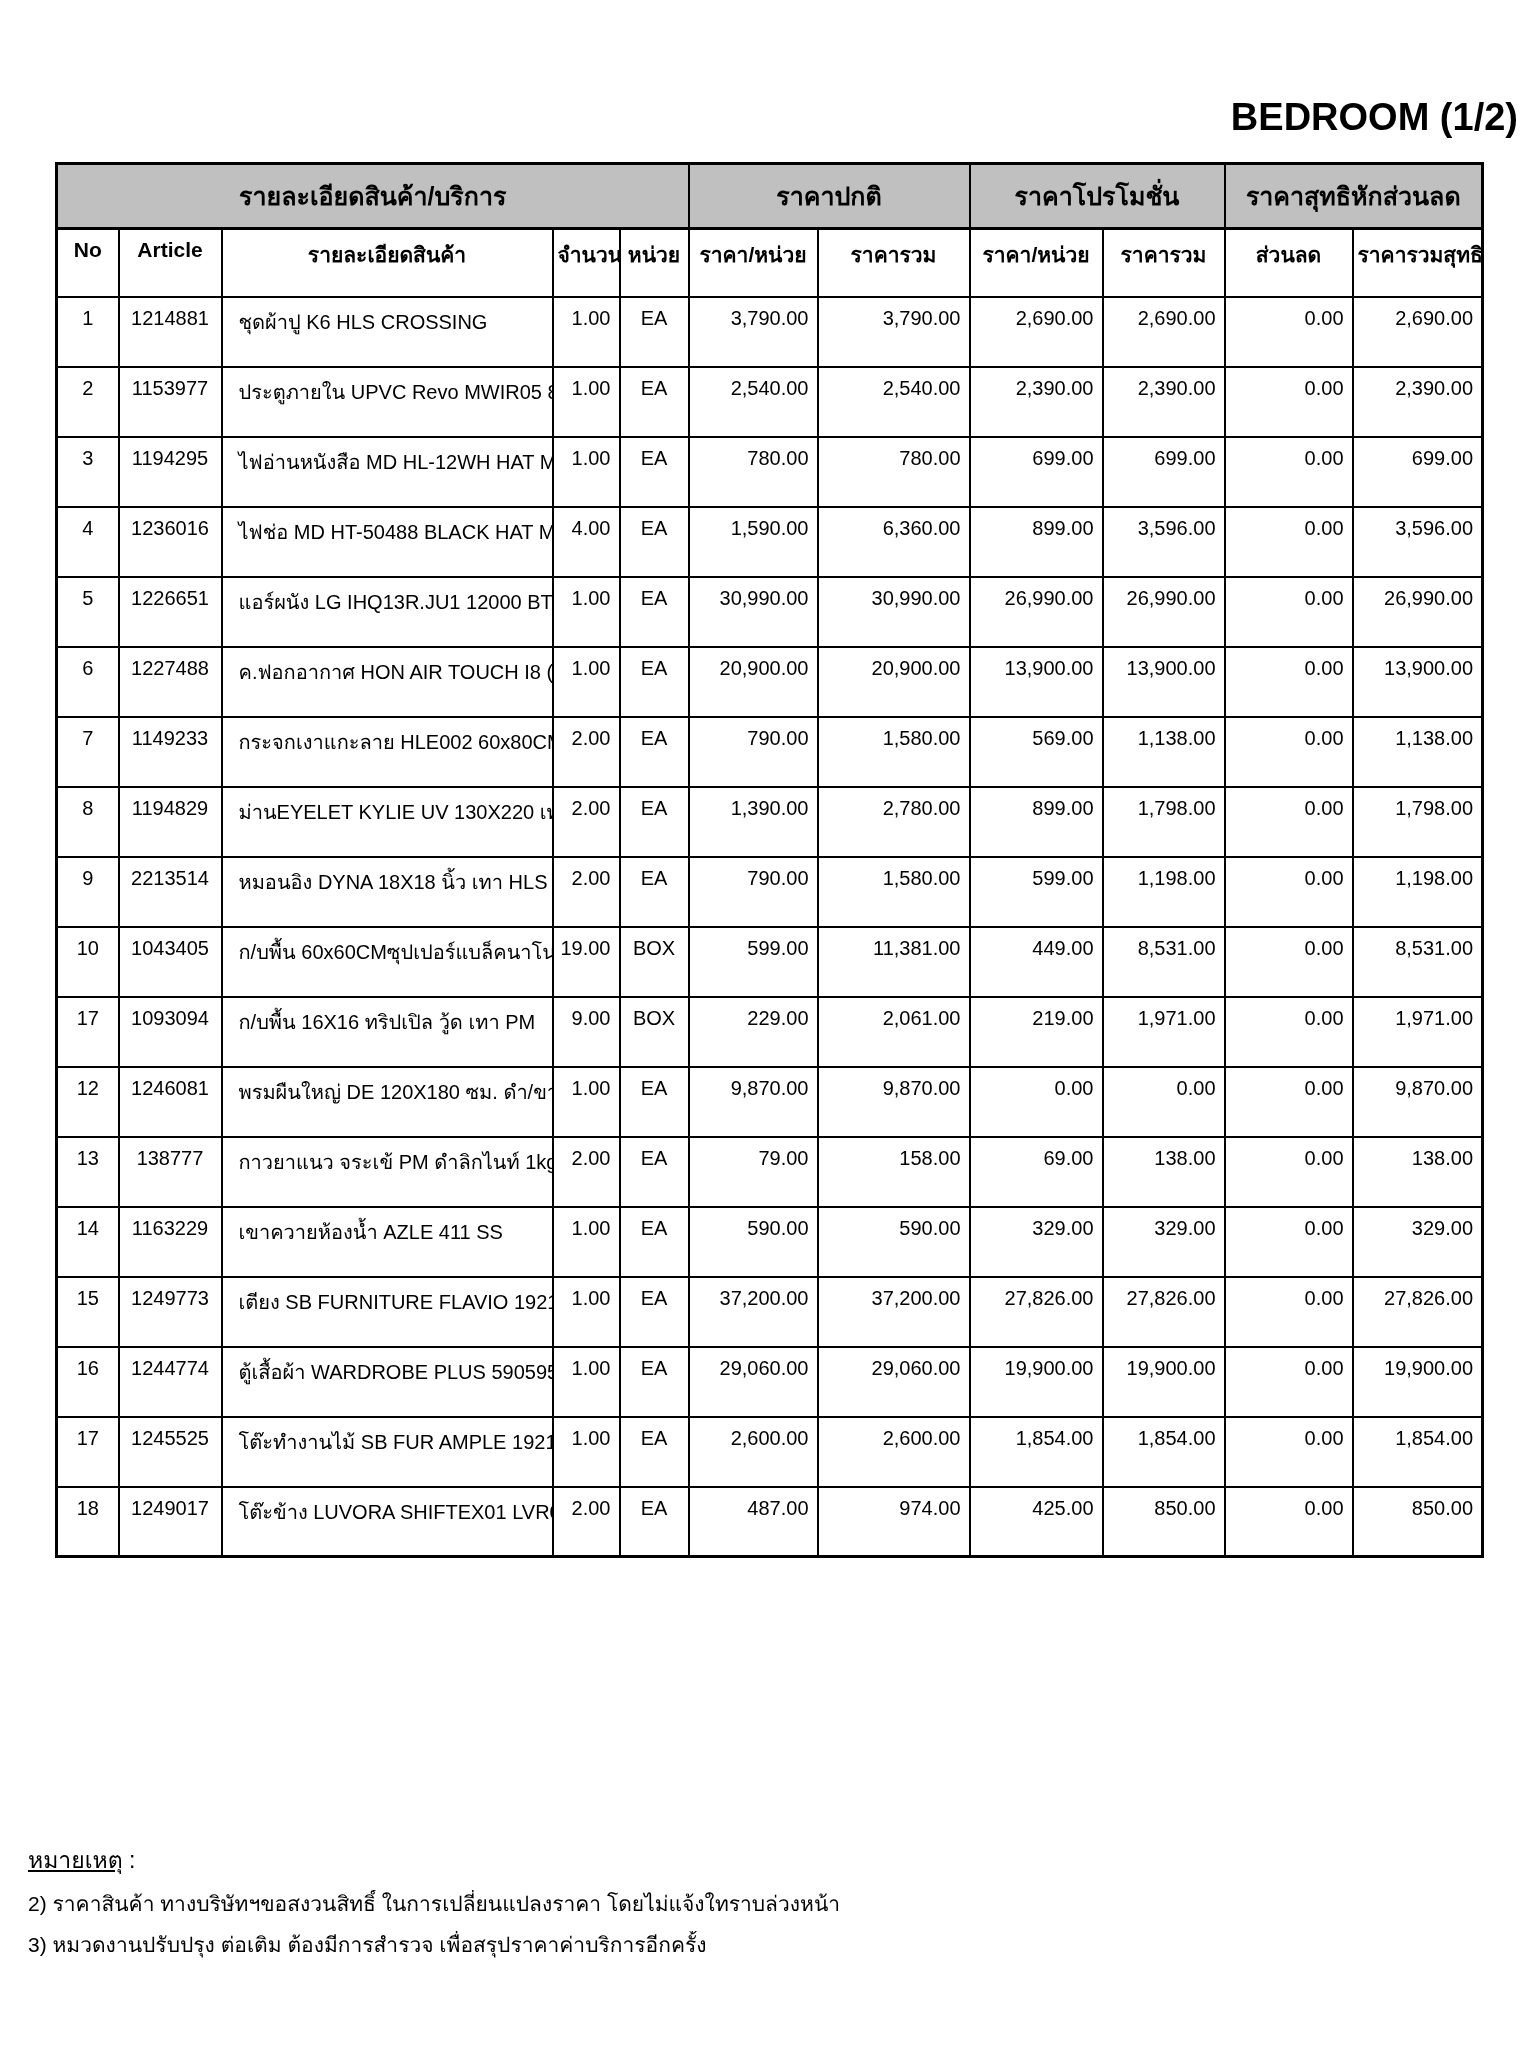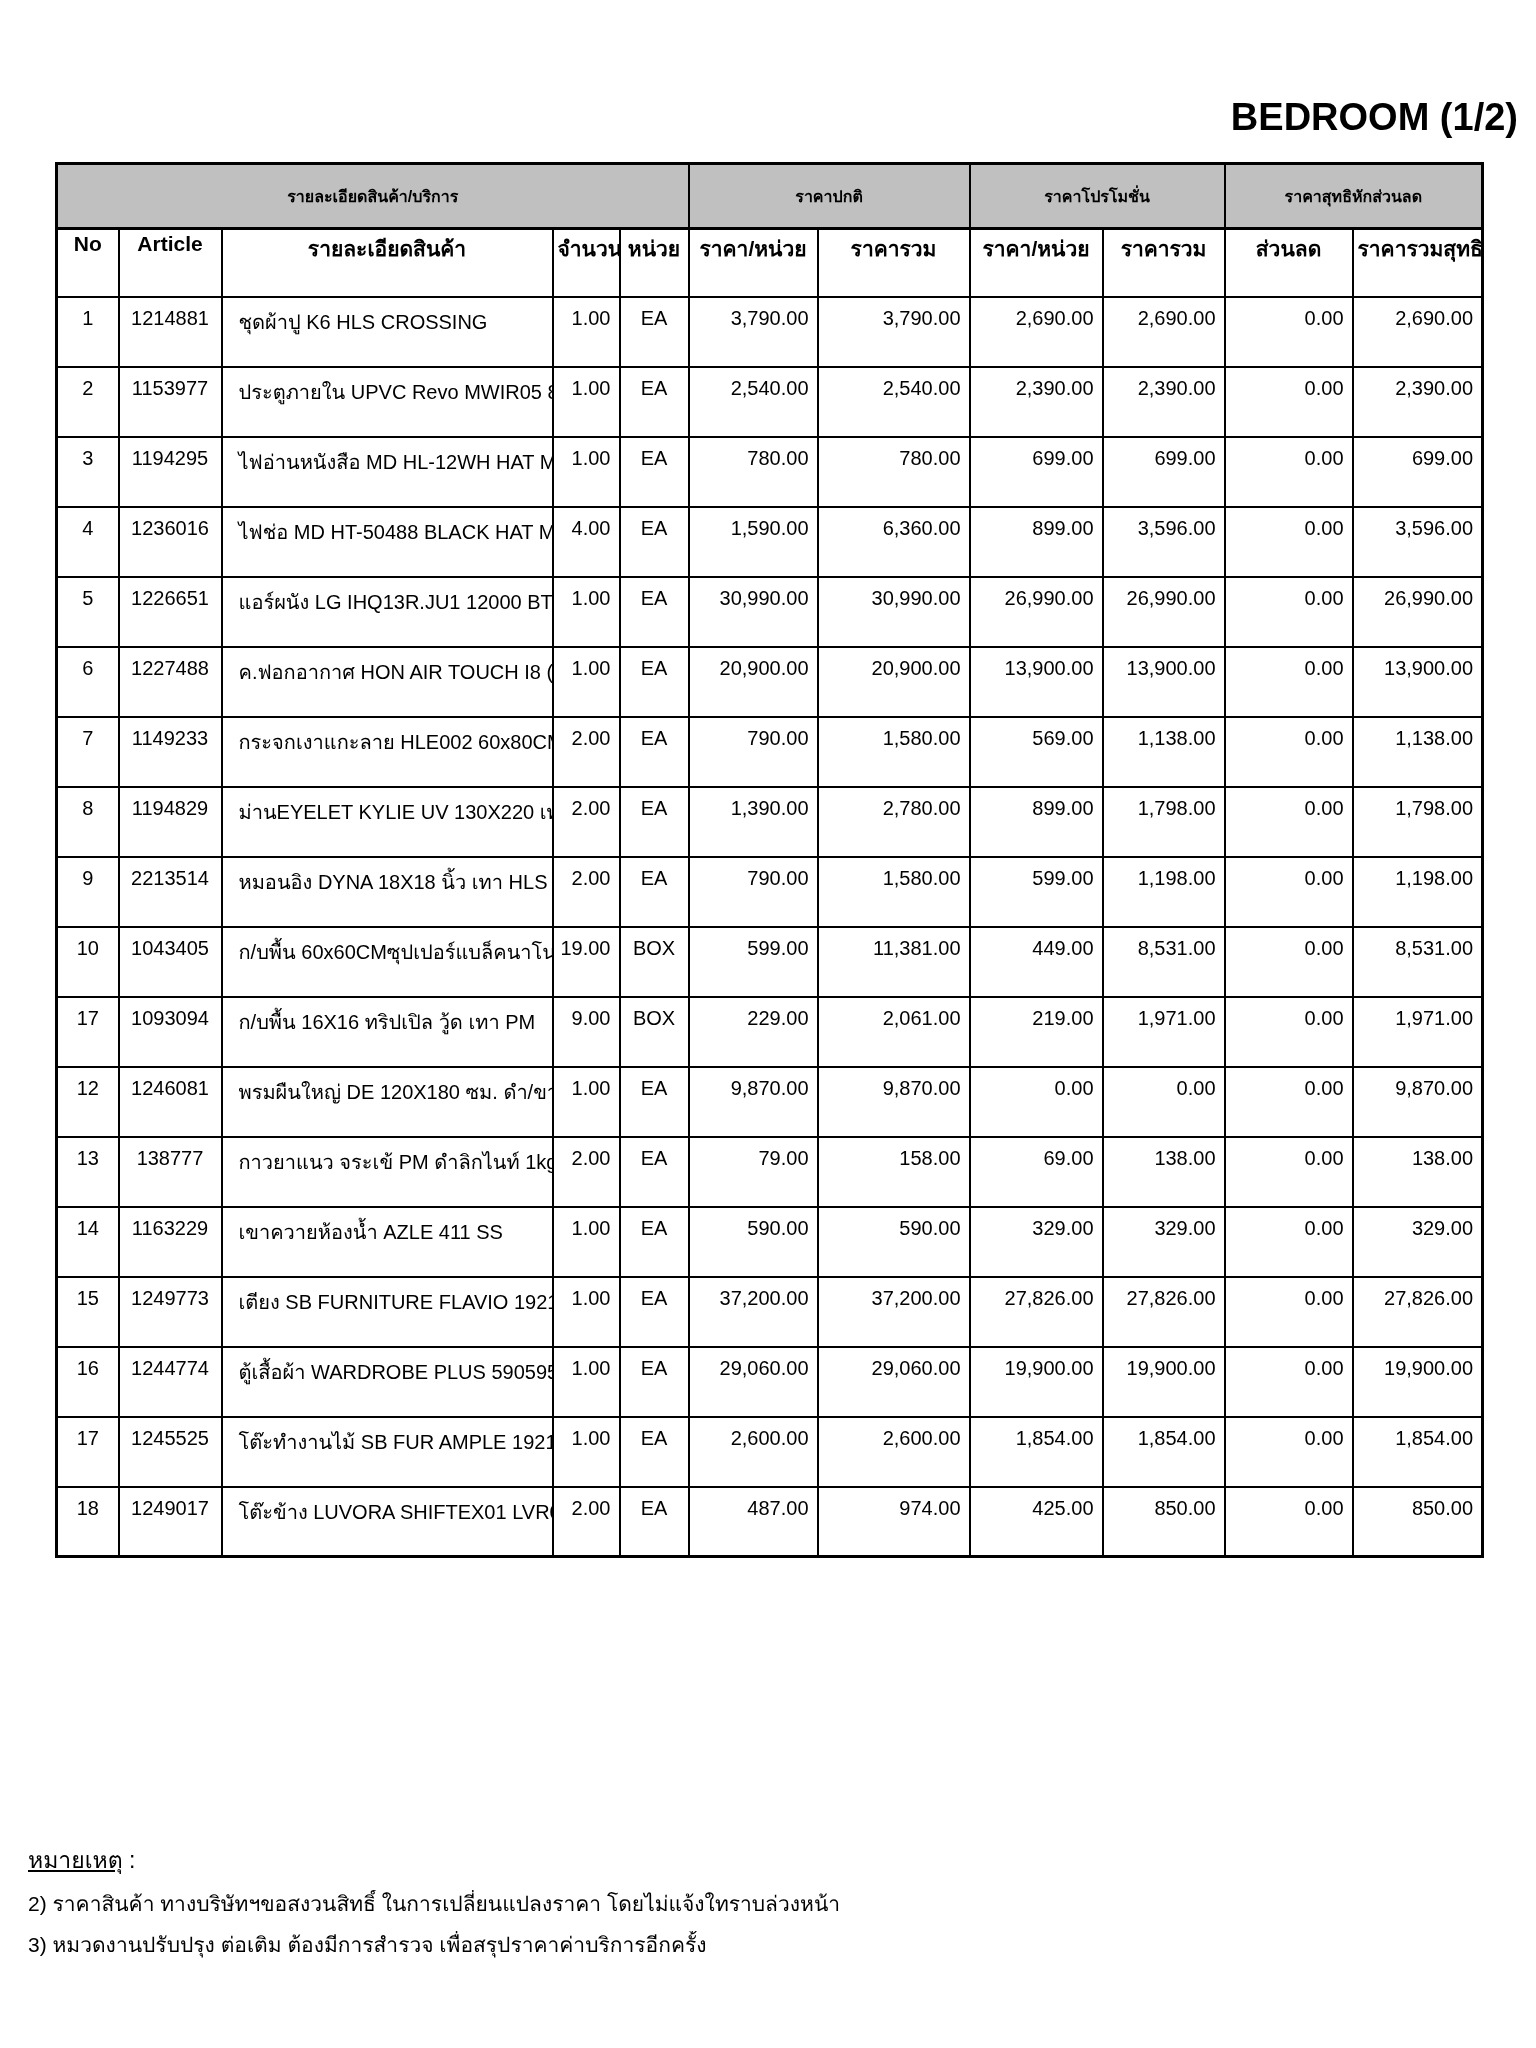--- a/index.html
+++ b/index.html
@@ -23,26 +23,26 @@
   .quote-table th,.quote-table td{
     border:2px solid #000;
     overflow:hidden;white-space:nowrap;
     vertical-align:top;
     font-size:20px;font-weight:normal;
     padding:6px 4px 0 4px;
   }
   tr.group-row th{
     height:65px;background:#c0c0c0;
     text-align:center;vertical-align:middle;
-    font-size:16px;font-weight:bold;
+    font-size:25px;font-weight:bold;
     border-bottom:3px solid #000;padding:0 5px;
   }
   tr.cols-row th{
     height:68px;text-align:center;
-    font-size:21px;font-weight:bold;padding-top:2px;
+    font-size:21px;font-weight:bold;padding-top:8px;
   }
   tbody tr{height:70px;}
   td.c-no,td.c-unit{text-align:center;padding-top:9px;}
   td.c-article{text-align:center;padding-top:9px;}
   td.c-desc{text-align:left;padding:8px 2px 0 16px;}
   td.c-num{text-align:right;padding:9px 8px 0 2px;}
 
   .notes{
     position:absolute;left:28px;top:1846px;width:1460px;
     font-size:21px;line-height:28px;

